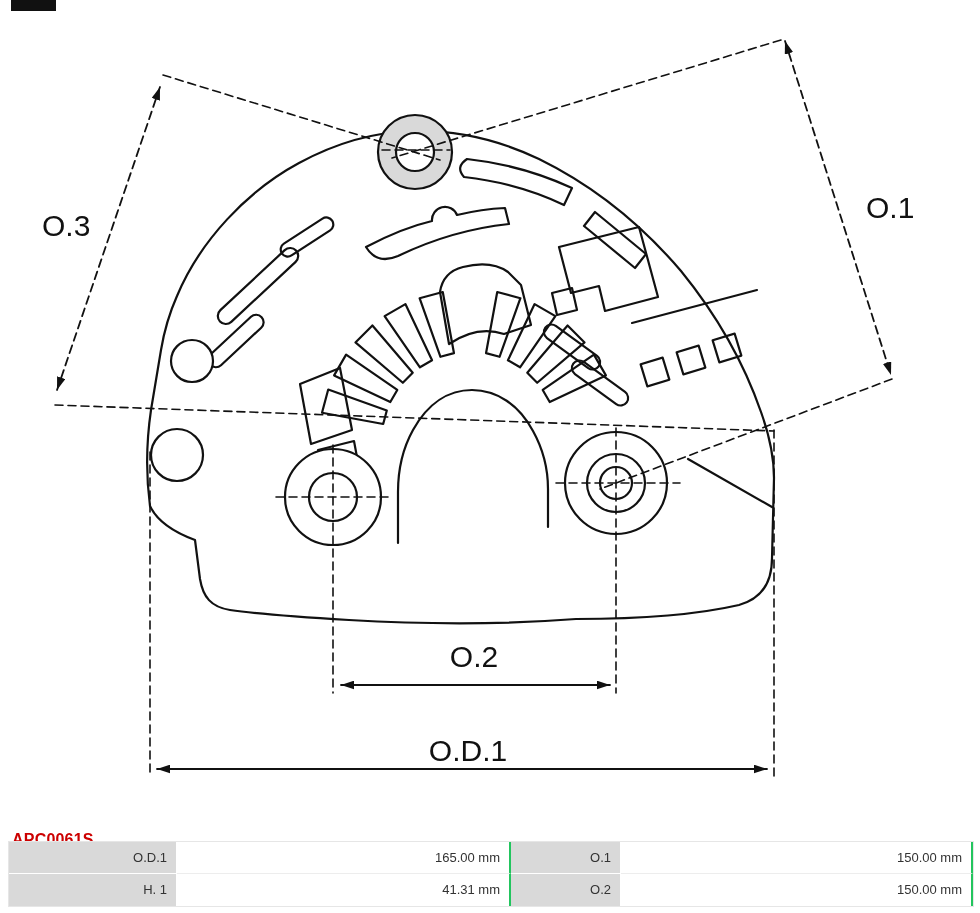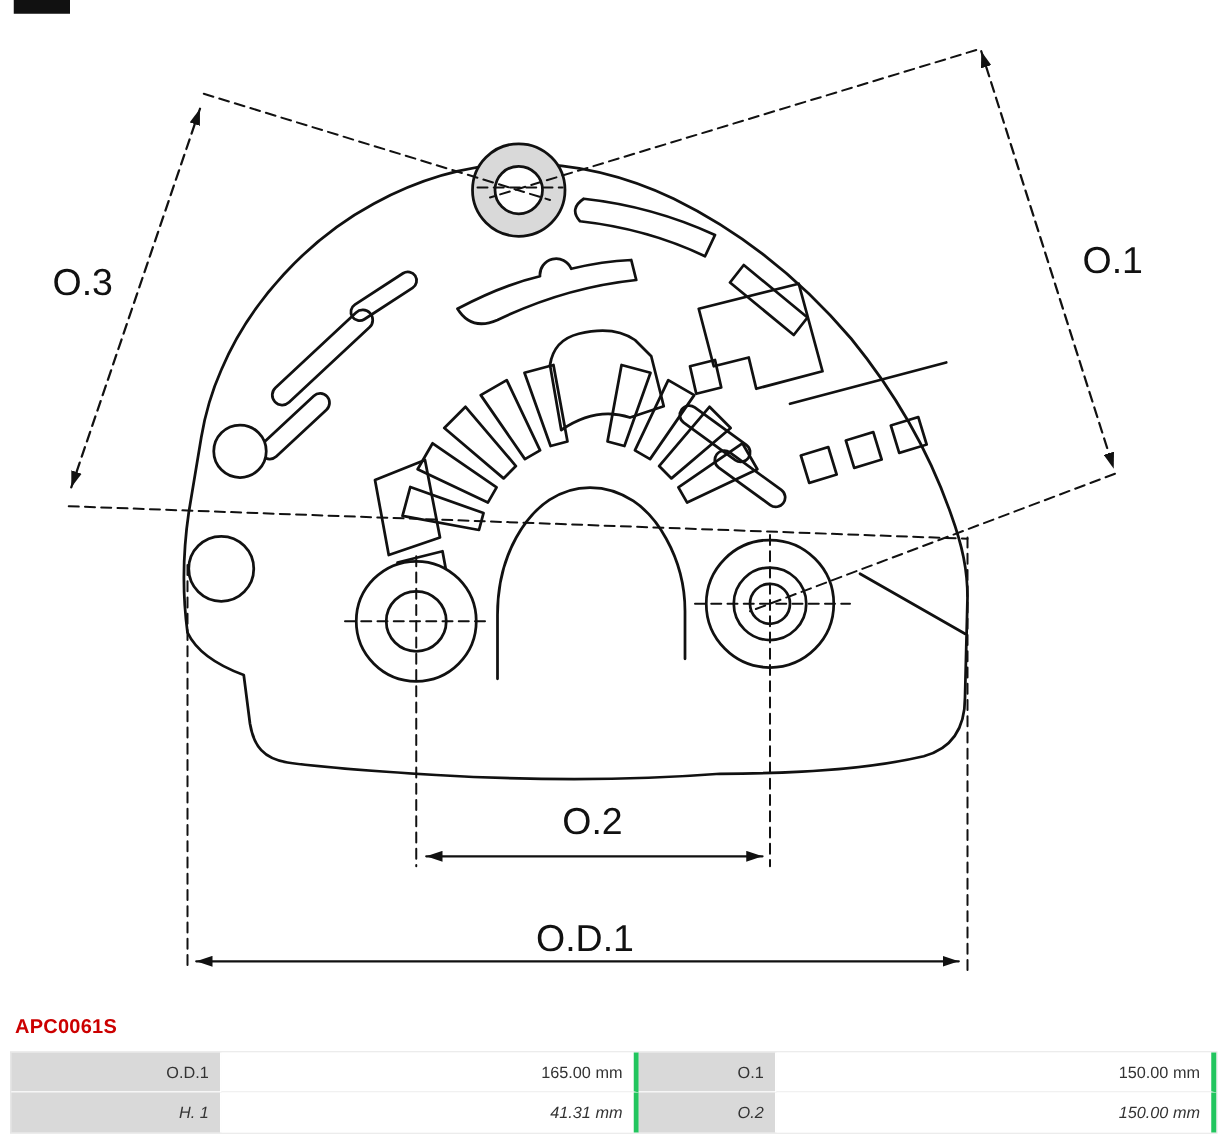--- a/index.html
+++ b/index.html
@@ -5,38 +5,38 @@
   html,body{margin:0;padding:0;}
   body{
     width:980px;height:913px;position:relative;background:#ffffff;
     font-family:"Liberation Sans",sans-serif;overflow:hidden;
   }
   .top-left-marker{
     position:absolute;left:11px;top:0;width:45px;height:11px;background:#111111;
   }
   svg.drawing{position:absolute;left:0;top:0;}
   .part-number{
-    position:absolute;left:12px;top:813px;
+    position:absolute;left:12px;top:831px;
     font-size:16px;font-weight:bold;color:#cc0000;letter-spacing:.2px;
   }
   .spec-table{
     position:absolute;left:8px;top:841px;width:964px;
     display:grid;grid-template-columns:168px 334px 110px 352px;
     border:1px solid #e6e6e6;
   }
   .cell{
     height:32px;line-height:32px;font-size:13px;color:#333333;
     padding:0 9px;box-sizing:border-box;text-align:right;
-    border-right:4px solid #22c55e;border-bottom:1px solid #ededed;
+    border-right:2px solid #22c55e;border-bottom:1px solid #ededed;
     background:#ffffff;white-space:nowrap;overflow:hidden;
   }
   .cell.label{
     background:#d9d9d9;border-right:1px solid #ffffff;border-bottom:1px solid #ffffff;
   }
-  .row:last-child .cell{border-bottom:none;font-style:italic;}
+  .row:last-child .cell{border-bottom:none;}
   
   .row{display:contents;}
 </style>
 </head>
 <body>
 
 <div class="top-left-marker"></div>
 
 <svg class="drawing" width="980" height="800" viewBox="0 0 980 800" fill="none" stroke="#111111" stroke-width="2.2" stroke-linejoin="round" stroke-linecap="round">
   <defs>

